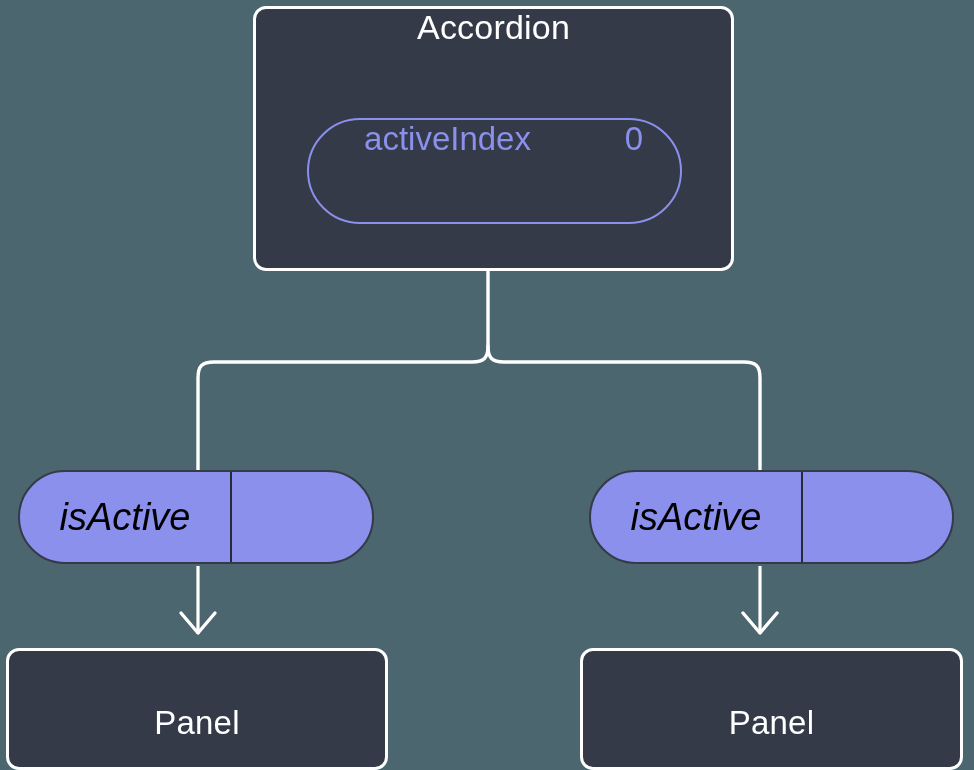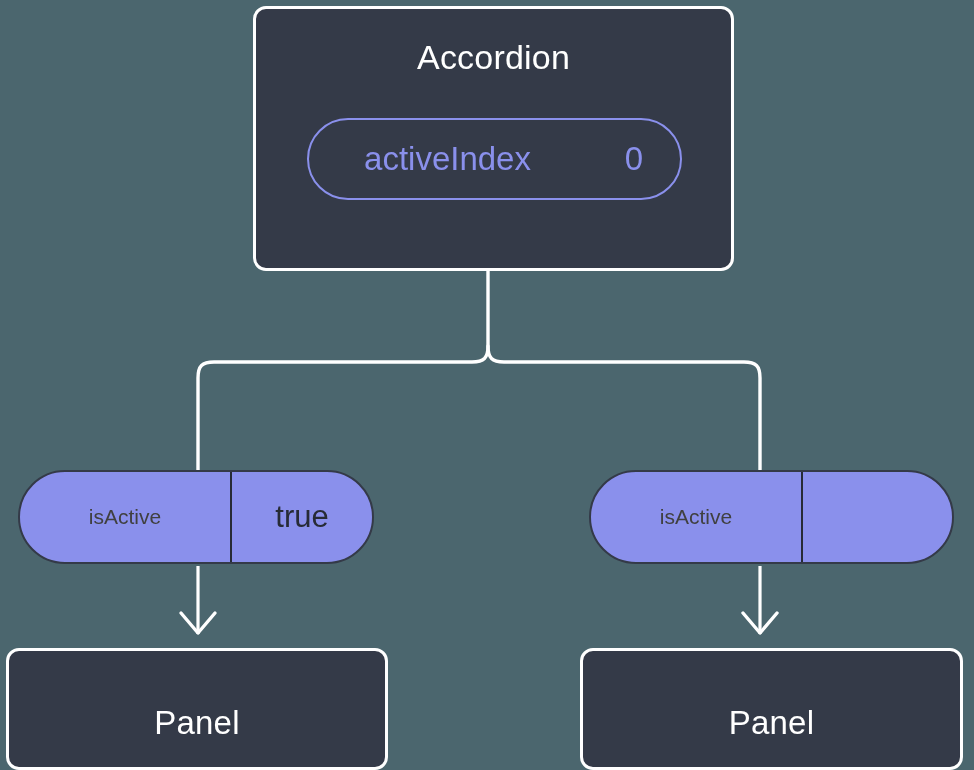--- a/index.html
+++ b/index.html
@@ -40,21 +40,20 @@
     display: flex;
     flex-direction: column;
     align-items: center;
   }
   .node-accordion {
     left: 253px;
     top: 6px;
     width: 481px;
     height: 265px;
     justify-content: flex-start;
-    padding-top: 30px;
   }
   .node-panel-left {
     left: 6px;
     top: 648px;
     width: 382px;
     height: 122px;
     justify-content: center;
   }
   .node-panel-right {
     left: 580px;
@@ -76,26 +75,26 @@
     font-size: 33px;
     margin-top: 28px;
   }
 
   
   .badge-outline {
     position: absolute;
     left: 307px;
     top: 118px;
     width: 375px;
-    height: 82px;
+    height: 106px;
     box-sizing: border-box;
     border: 2px solid #8a90ec;
     border-radius: 53px;
     display: flex;
-    align-items: center;
+    align-items: flex-start;
     background: transparent;
   }
   .badge-outline .badge-key {
     flex: 0 0 277px;
     display: flex;
     align-items: center;
     justify-content: center;
     color: #8a90ec;
     font-size: 33px;
     white-space: nowrap;
@@ -134,23 +133,24 @@
   }
   .pill-right {
     left: 589px;
     top: 470px;
     width: 365px;
   }
   .pill .pill-key {
     display: flex;
     align-items: center;
     justify-content: center;
-    color: #404040;
-    font-size: 21px;
-    white-space: nowrap;
+    color: #000000;
+    font-size: 38px;
+    white-space: nowrap;
+    font-style: italic;
   }
   .pill-left .pill-key { flex: 0 0 210px; }
   .pill-right .pill-key { flex: 0 0 210px; }
   .pill .pill-sep {
     flex: 0 0 2px;
     background: #272b36;
   }
   .pill .pill-val {
     flex: 1 1 auto;
     display: flex;
@@ -192,21 +192,20 @@
 
   <div class="badge-outline">
     <div class="badge-key">activeIndex</div>
     <div class="badge-sep"></div>
     <div class="badge-val">0</div>
   </div>
 
   <div class="pill pill-left">
     <div class="pill-key">isActive</div>
     <div class="pill-sep"></div>
-    <div class="pill-val">true</div>
   </div>
 
   <div class="pill pill-right">
     <div class="pill-key">isActive</div>
     <div class="pill-sep"></div>
   </div>
 
   <div class="node-box node-panel-left">
     <div class="node-title">Panel</div>
   </div>

